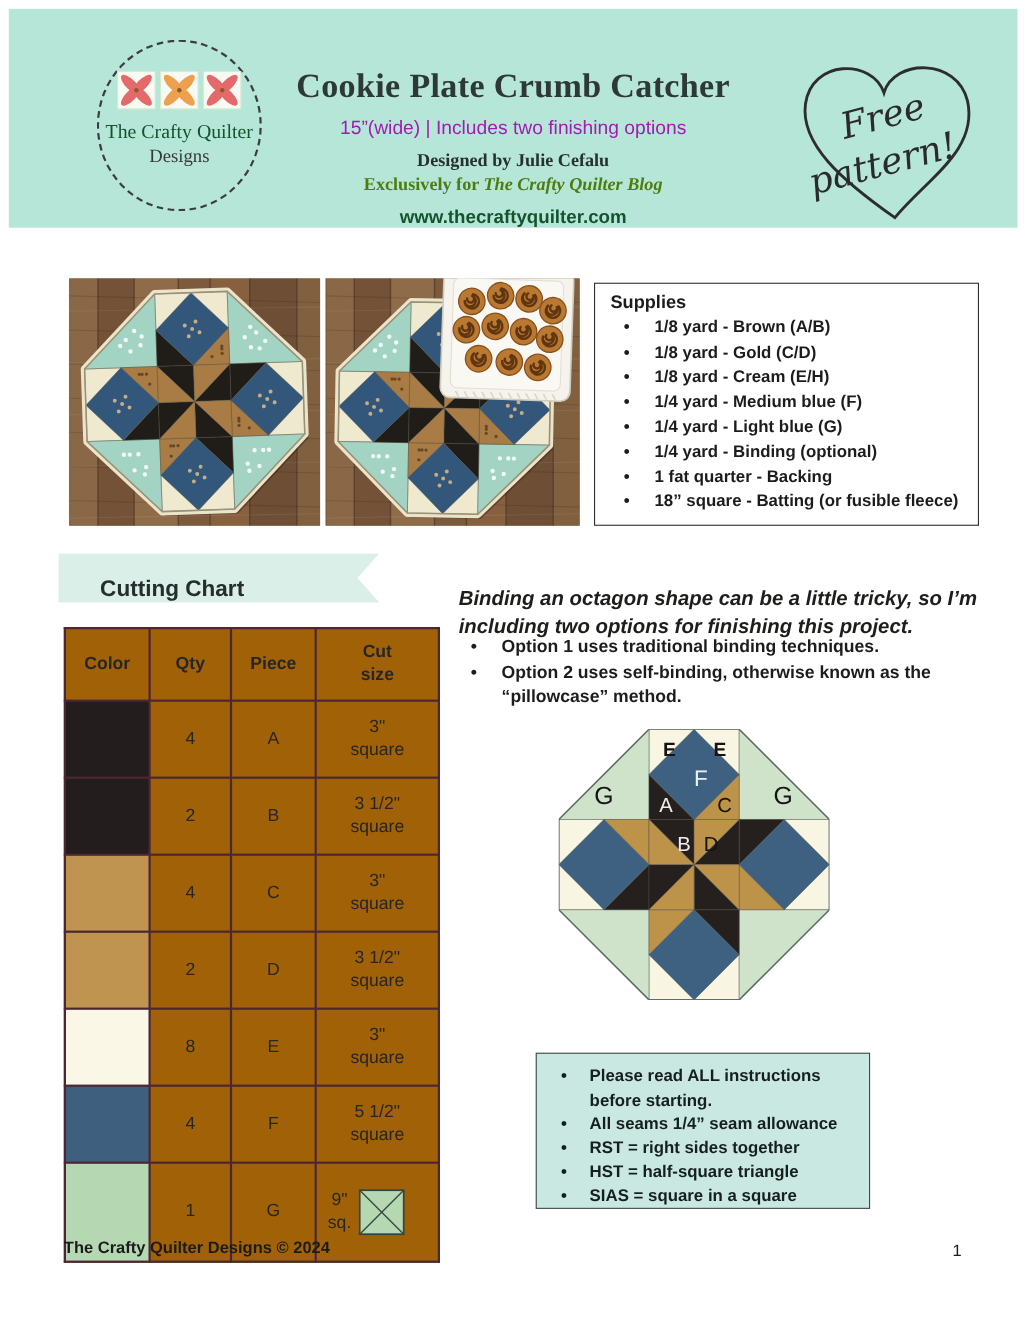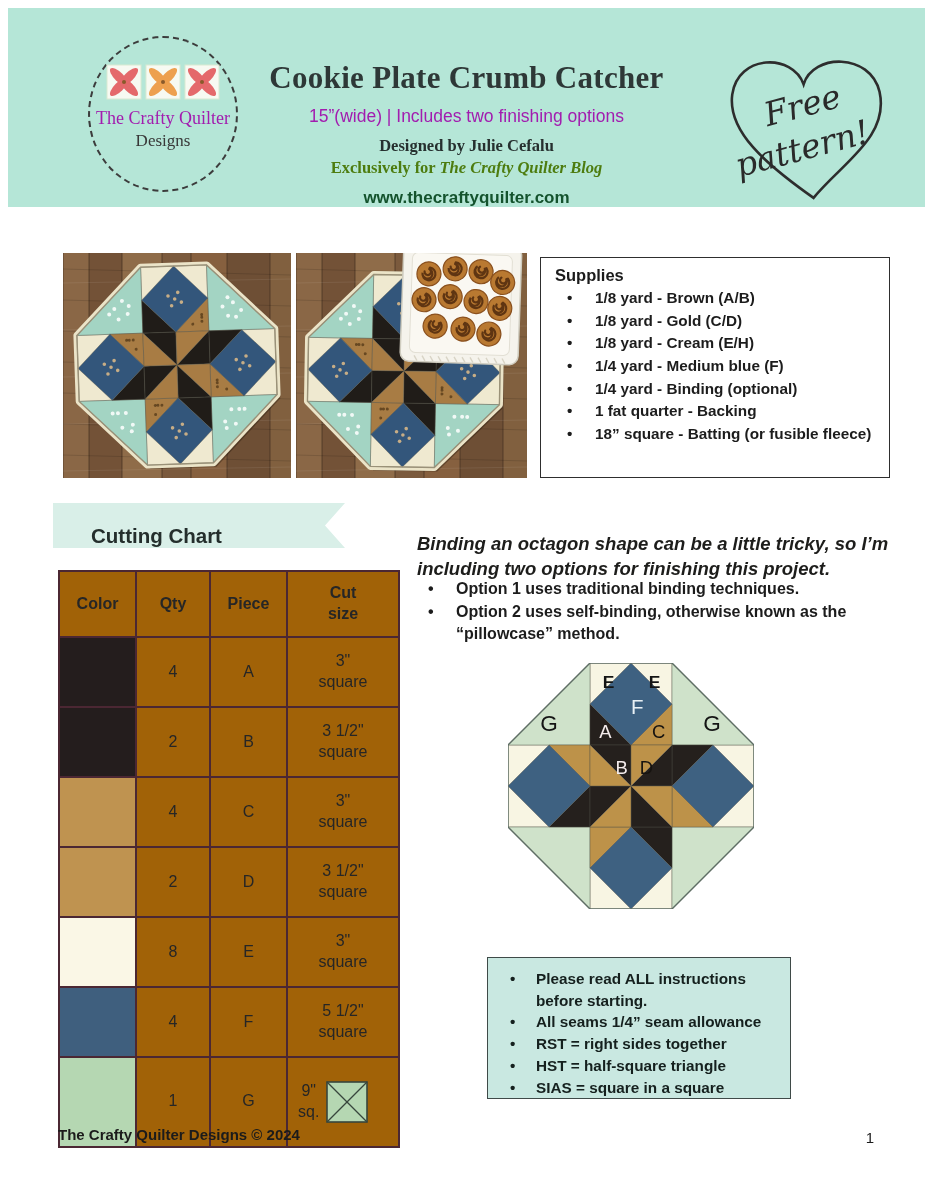--- a/index.html
+++ b/index.html
@@ -2,21 +2,21 @@
 <html><head>
 <meta charset="utf-8">
 <style>
   html,body{margin:0;padding:0;background:#e8e8e8;}
   .page{position:relative;width:933px;height:1200px;background:#ffffff;overflow:hidden;
         font-family:"Liberation Sans",sans-serif;color:#232323;margin:0 auto;}
   
   .band{position:absolute;left:8px;top:8px;width:917px;height:199px;background:#b5e6d7;}
   .logo{position:absolute;left:80px;top:28px;width:150px;height:156px;border:2.2px dashed #3c3c3c;
         border-radius:50%;text-align:center;box-sizing:border-box;padding-top:26px;}
-  .logo-text1{font-family:"Liberation Serif",serif;font-size:18px;color:#a21caf;margin-top:4px;}
+  .logo-text1{font-family:"Liberation Serif",serif;font-size:18px;color:#14532d;margin-top:4px;}
   .logo-text2{font-family:"Liberation Serif",serif;font-size:17px;color:#383838;margin-top:2px;}
   .title{position:absolute;left:0;right:0;top:52px;text-align:center;
          font-family:"Liberation Serif",serif;font-size:31px;font-weight:600;color:#2e3837;letter-spacing:.3px;}
   .subtitle{position:absolute;left:0;right:0;top:98px;text-align:center;
             font-size:17.5px;font-weight:400;color:#a21caf;}
   .designed{position:absolute;left:0;right:0;top:128px;text-align:center;
             font-family:"Liberation Serif",serif;font-size:16.5px;font-weight:700;color:#26302f;}
   .exclusively{position:absolute;left:0;right:0;top:150px;text-align:center;
             font-family:"Liberation Serif",serif;font-size:16.5px;font-weight:700;color:#4d7c0f;}
   .exclusively .it{font-style:italic;}
@@ -427,20 +427,21 @@
         </g>
       </svg></div>
 
   <section class="supplies">
     <h2>Supplies</h2>
     <ul>
       <li>1/8 yard - Brown (A/B)</li>
       <li>1/8 yard - Gold (C/D)</li>
       <li>1/8 yard - Cream (E/H)</li>
       <li>1/4 yard - Medium blue (F)</li>
+      <li>1/4 yard - Light blue (G)</li>
       <li>1/4 yard - Binding (optional)</li>
       <li>1 fat quarter -  Backing</li>
       <li>18” square - Batting (or fusible fleece)</li>
     </ul>
   </section>
 
   <div class="banner" style="background-color: rgb(217, 239, 232);">
     <span>Cutting Chart</span>
   </div>
 

